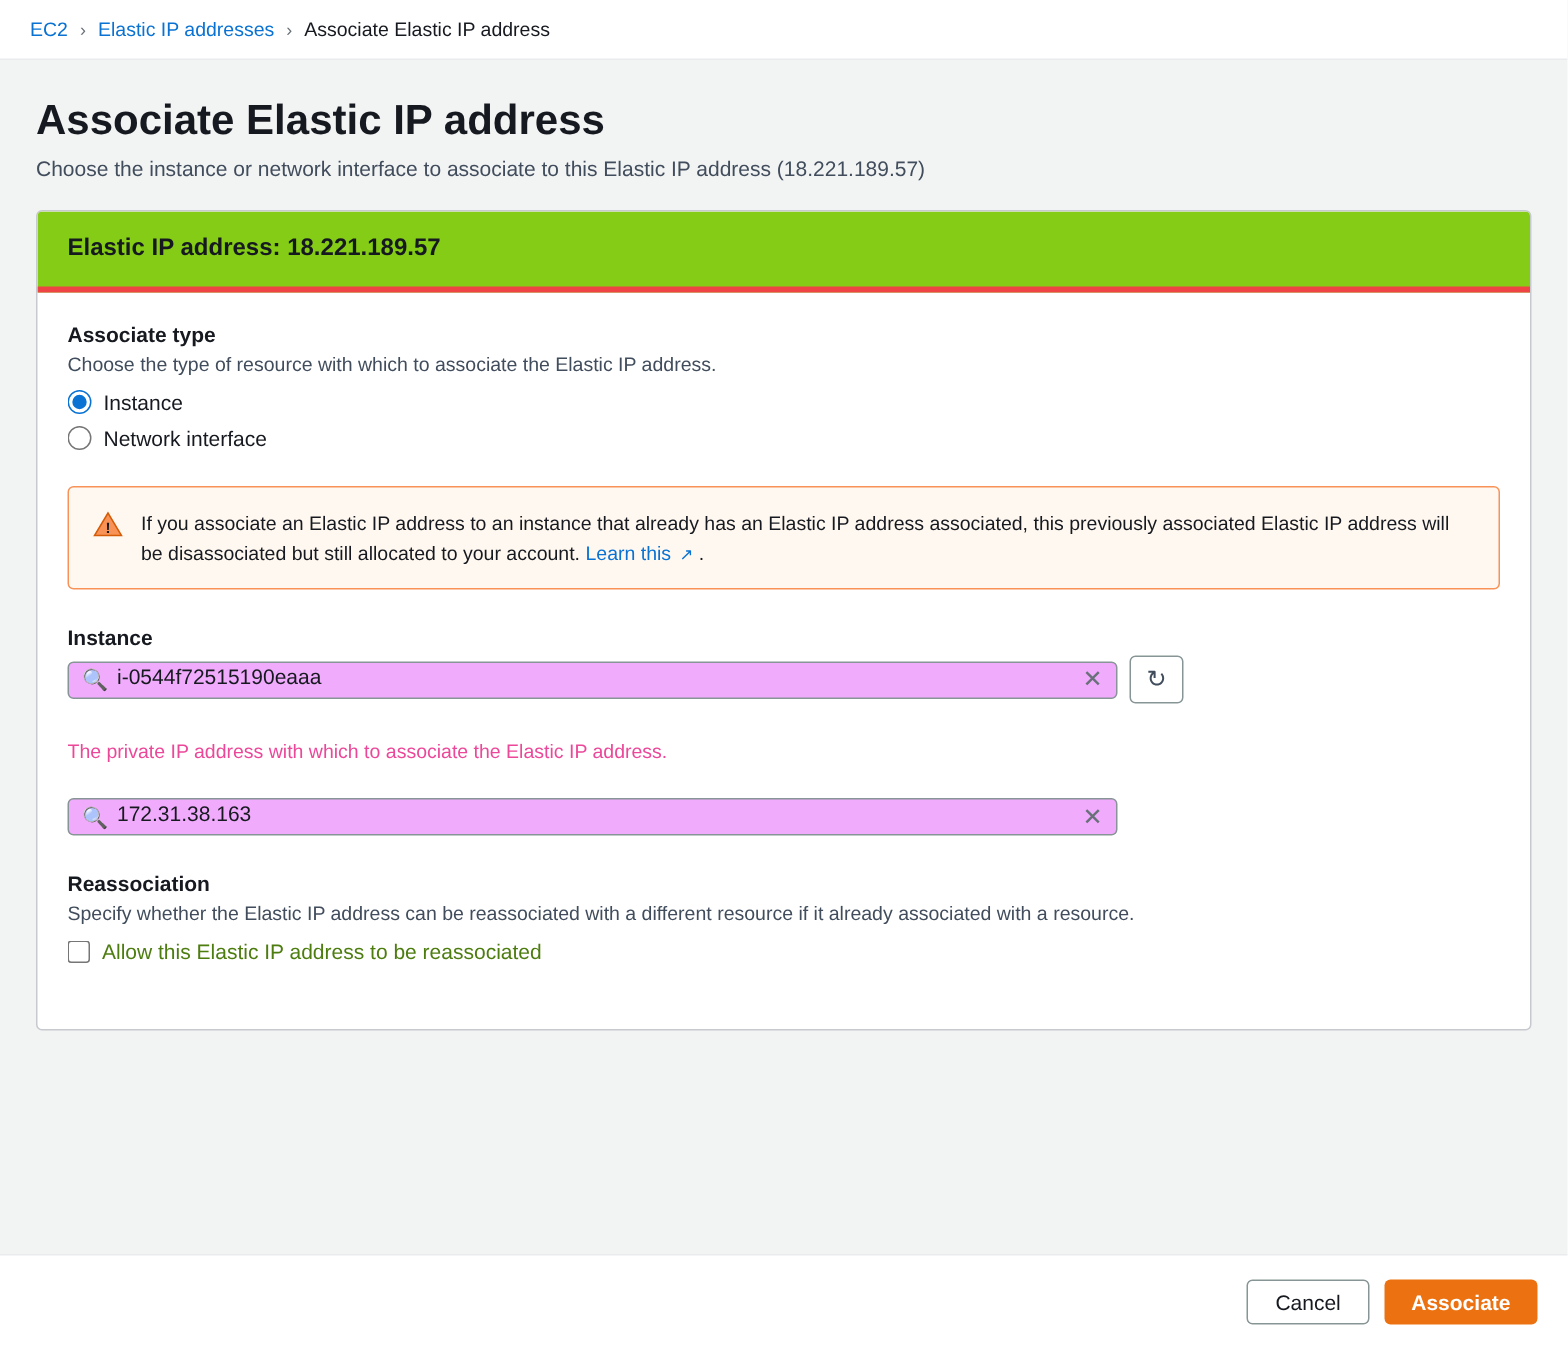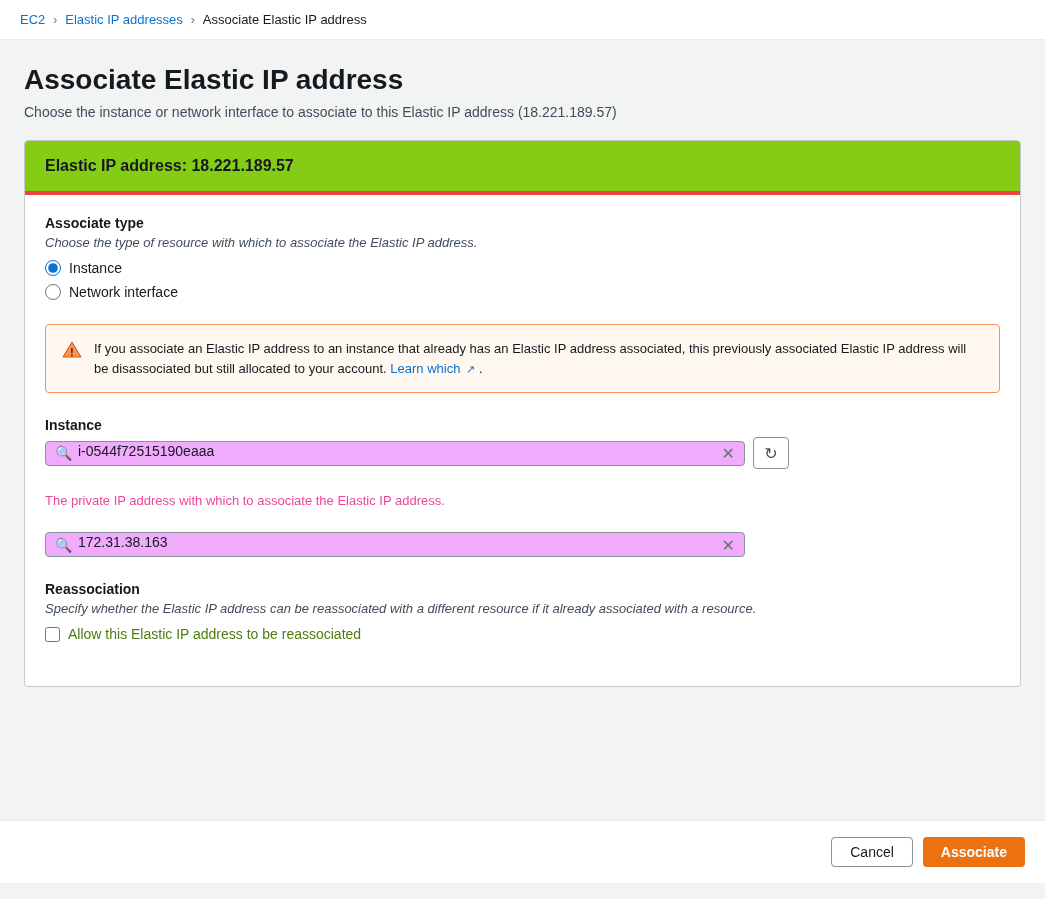--- a/index.html
+++ b/index.html
@@ -70,21 +70,20 @@
     .section-label {
       font-size: 14px;
       font-weight: 700;
       color: #16191f;
       margin-bottom: 4px;
     }
     .section-desc {
       font-size: 13px;
       color: #414d5c;
       margin-bottom: 10px;
-      font-style: italic;
     }
     .radio-group {
       display: flex;
       flex-direction: column;
       gap: 8px;
     }
     .radio-item {
       display: flex;
       align-items: center;
       gap: 8px;
@@ -204,21 +203,21 @@
       cursor: pointer;
     }
     .footer {
       display: flex;
       justify-content: flex-end;
       gap: 10px;
       padding: 16px 20px;
       background: #fff;
       border-top: 1px solid #e9ebed;
       position: fixed;
-      bottom: 16px;
+      bottom: 0;
       width: 100%;
     }
     .btn-cancel {
       padding: 6px 18px;
       font-size: 14px;
       font-weight: 400;
       border: 1px solid #879596;
       border-radius: 4px;
       background: #fff;
       color: #16191f;
@@ -281,21 +280,21 @@
       <div class="warning-box">
         <div class="warning-icon">
           <svg width="20" height="20" viewBox="0 0 20 20" fill="none">
             <path d="M10 2L1 17h18L10 2z" fill="#f89256" stroke="#d45b07" stroke-width="1"></path>
             <text x="10" y="15.5" text-anchor="middle" font-size="10" font-weight="bold" fill="#16191f">!</text>
           </svg>
         </div>
         <div class="warning-text">
           <span>If you associate an Elastic IP address to an instance that already has an Elastic IP address associated, this previously associated Elastic IP address will be disassociated but still allocated to your account.</span>
           <a href="#">
-            <span>Learn which</span>
+            <span>Learn this</span>
             <span style="font-size:11px; margin-left:2px;">↗︎</span>
           </a>
           <span>.</span>
         </div>
       </div>
 
       <div class="section">
         <div class="input-field-label">Instance</div>
         <div class="input-row">
           <div class="search-input-wrapper">

